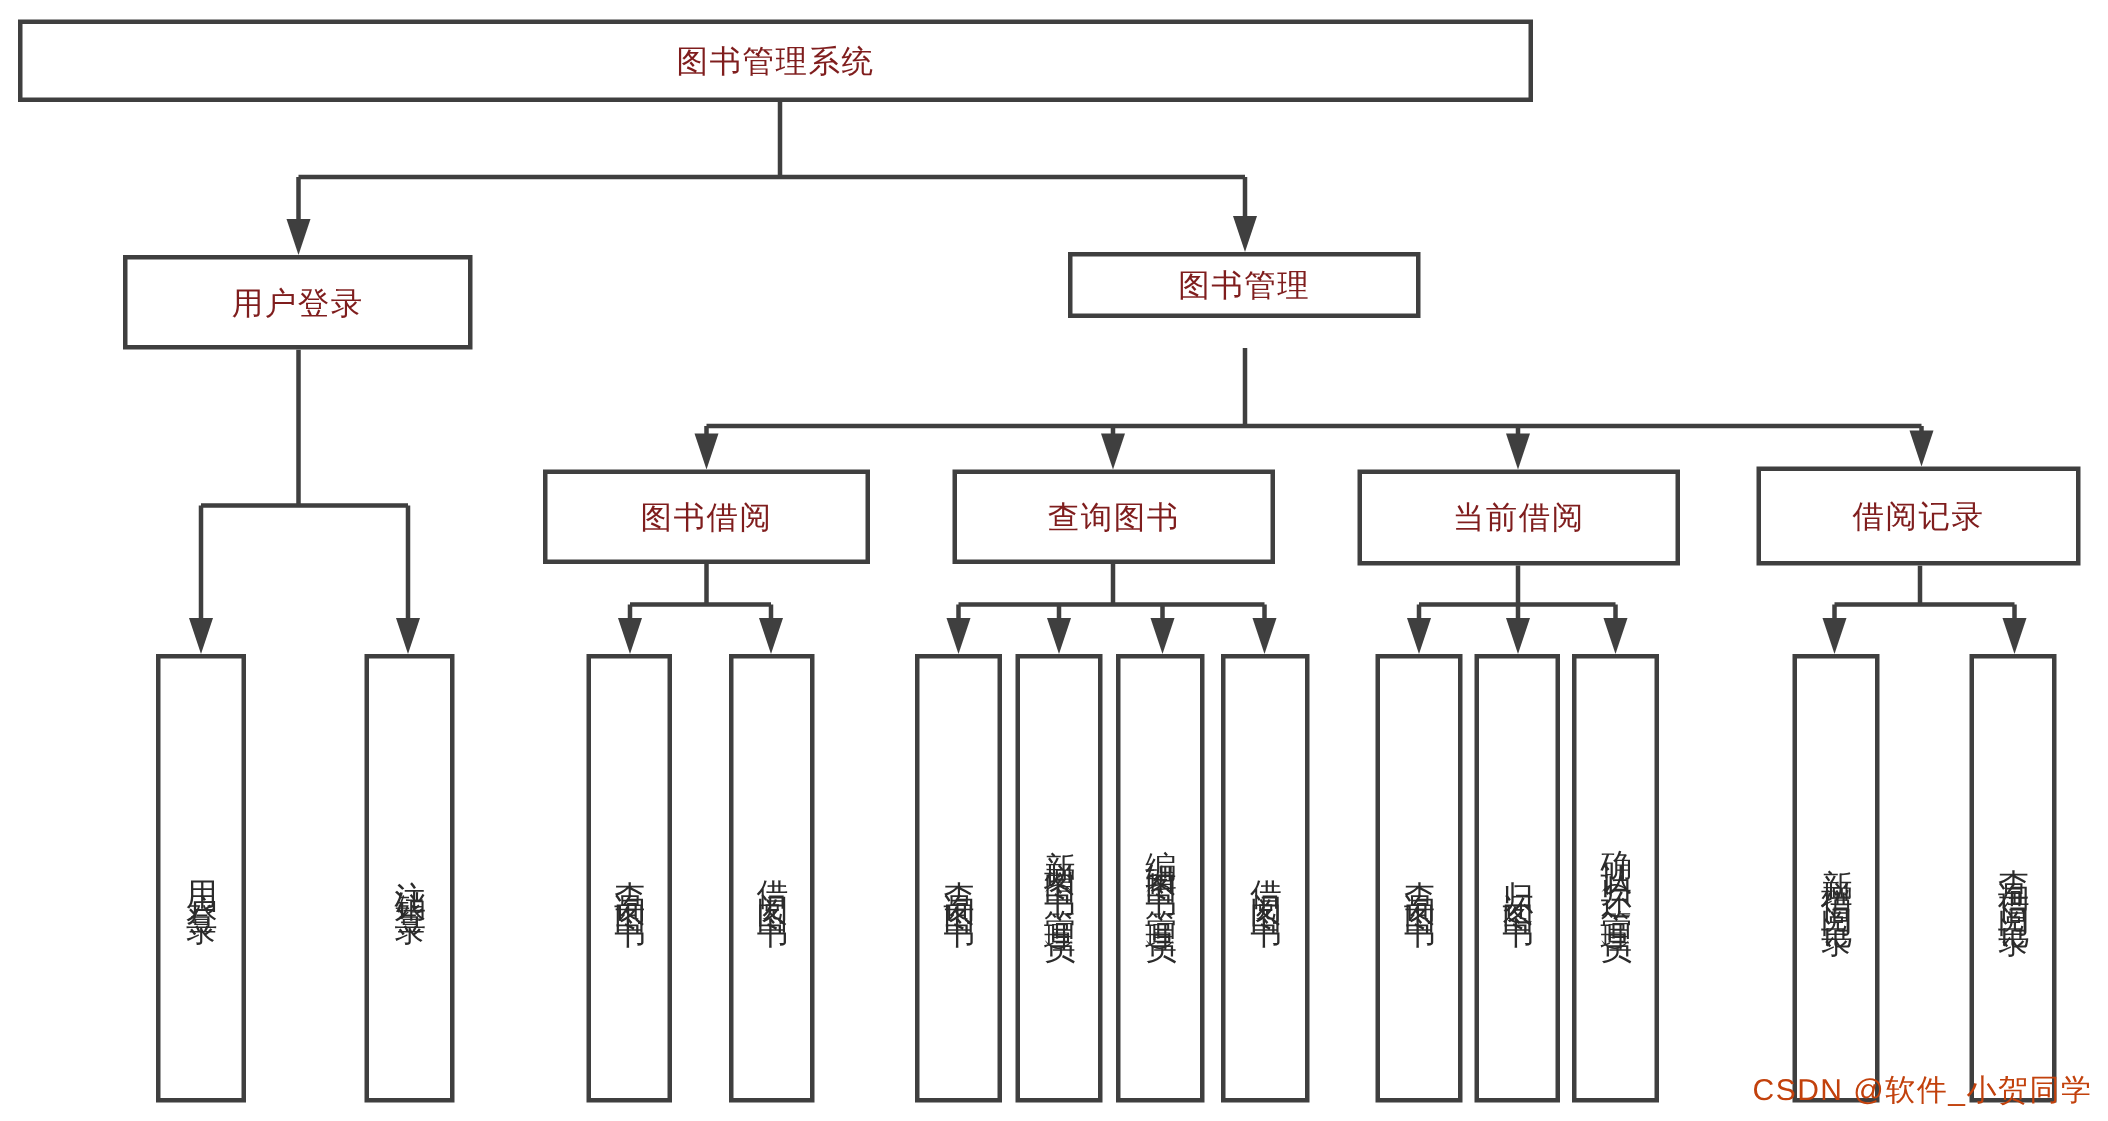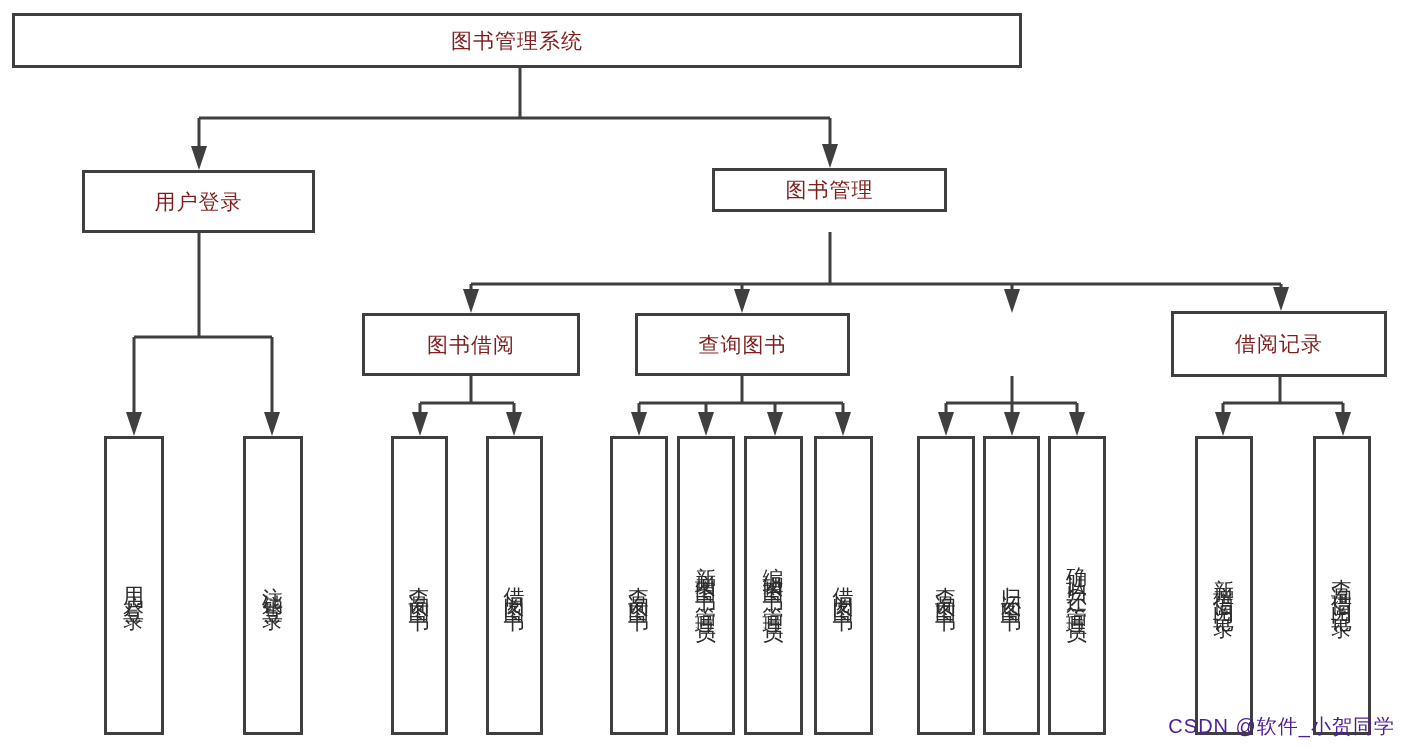--- a/index.html
+++ b/index.html
@@ -34,21 +34,21 @@
     text-orientation:mixed;
     letter-spacing:8px;
     line-height:1;
   }
   #watermark{
     position:absolute;
     right:10px;
     bottom:7px;
     z-index:2;
     font-size:20px;
-    color:#4c1d95;
+    color:#c2410c;
     letter-spacing:1px;
     white-space:nowrap;
   }
 </style>
 </head>
 <body>
 
 <div id="canvas">
 
   <svg id="connectors" width="1405" height="747" viewBox="0 0 1405 747">
@@ -101,20 +101,23 @@
   <div class="node" style="left:712px;top:168px;width:235px;height:44px">
     <span class="lbl">图书管理</span>
   </div>
 
   <div class="node" style="left:362px;top:313px;width:218px;height:63px">
     <span class="lbl">图书借阅</span>
   </div>
   <div class="node" style="left:635px;top:313px;width:215px;height:63px">
     <span class="lbl">查询图书</span>
   </div>
+  <div class="node" style="left:905px;top:313px;width:215px;height:64px">
+    <span class="lbl">当前借阅</span>
+  </div>
   <div class="node" style="left:1171px;top:311px;width:216px;height:66px">
     <span class="lbl">借阅记录</span>
   </div>
 
   <div class="node" style="left:104px;top:436px;width:60px;height:299px">
     <span class="vlbl">用户登录</span>
   </div>
   <div class="node" style="left:243px;top:436px;width:60px;height:299px">
     <span class="vlbl">注销登录</span>
   </div>

